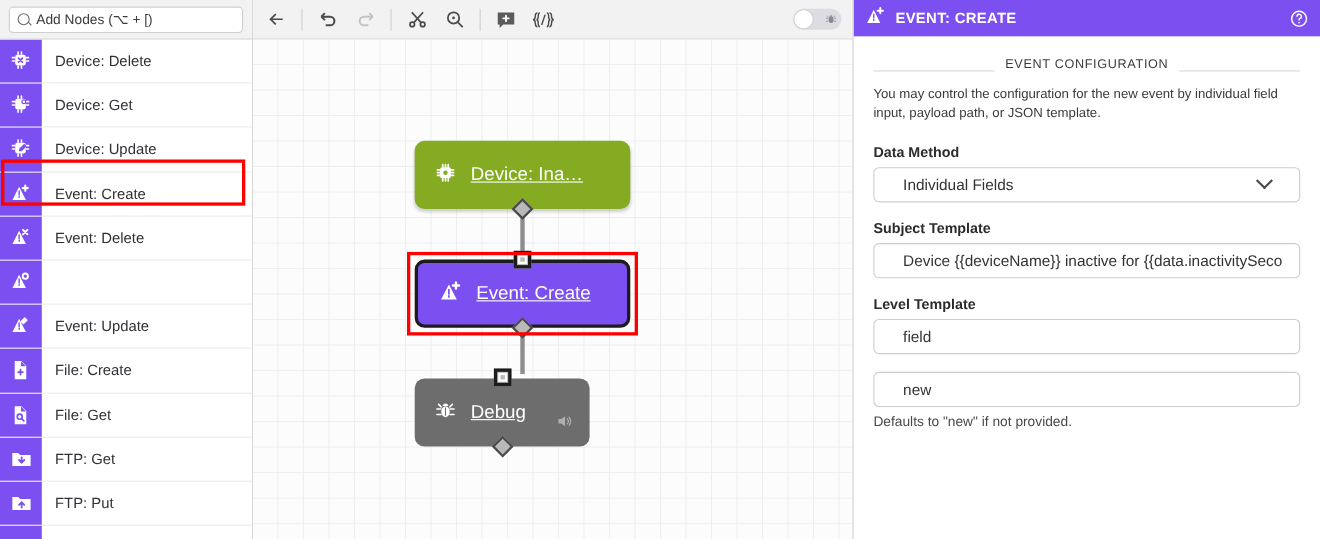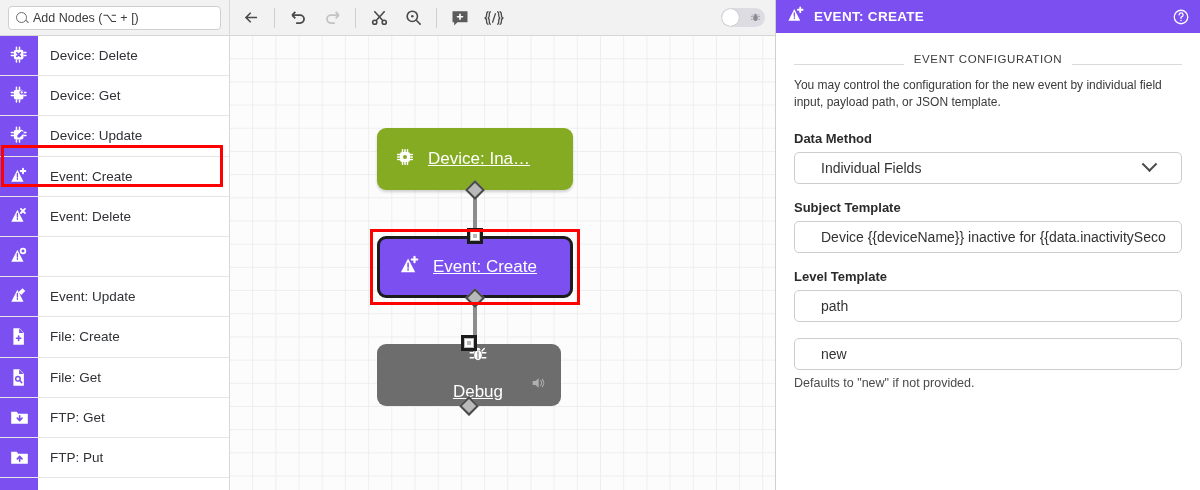--- a/index.html
+++ b/index.html
@@ -328,21 +328,21 @@
             <path d="M11 10v4.4M11 16.3v1.1" stroke="#7b4ff0" stroke-width="1.7" stroke-linecap="round"></path>
             <path d="M18 3v6M15 6h6" stroke="#fff" stroke-width="2.4" stroke-linecap="round"></path>
           </svg>
         </span>
         <span class="nname">Event: Create</span>
         <span class="port-sq" style="top:-11px;"></span>
         <span class="port-d" style="bottom:-10px;"></span>
       </div>
       <div class="anno-node" style="left:140px; top:193px; width:210px; height:76px;"></div>
 
-      <div class="flow-node" style="left:147px; top:308px; width:184px; height:62px; background:#6d6d6d;flex-direction:column;">
+      <div class="flow-node" style="left:147px; top:308px; width:159px; height:62px; background:#6d6d6d;">
         <span>
           <svg width="20" height="20" viewBox="0 0 24 24" fill="#fff">
             <ellipse cx="12" cy="13.5" rx="4.6" ry="6"></ellipse>
             <path d="M12 4.5c1.7 0 3 1.3 3 2.9H9c0-1.6 1.3-2.9 3-2.9z"></path>
             <g stroke="#fff" stroke-width="1.7" stroke-linecap="round">
               <path d="M2.6 10.5h4.4M17 10.5h4.4M2.6 16.5h4.4M17 16.5h4.4M4.5 5.5l2.8 2.8M19.5 5.5l-2.8 2.8"></path>
             </g>
             <path d="M12 9v9" stroke="#6d6d6d" stroke-width="1.2"></path>
           </svg>
         </span>
@@ -397,21 +397,21 @@
           </div>
           <div class="field">
             <div class="field-label">Subject Template</div>
             <div class="input">
               <span>Device {{deviceName}} inactive for {{data.inactivitySeco</span>
             </div>
           </div>
           <div class="field">
             <div class="field-label">Level Template</div>
             <div class="input">
-              <span>path</span>
+              <span>field</span>
             </div>
           </div>
           <div class="field">
             <div class="input">
               <span>new</span>
             </div>
             <div class="helper" style="margin-top:6px">Defaults to "new" if not provided.</div>
           </div>
         </div>
     </div>

